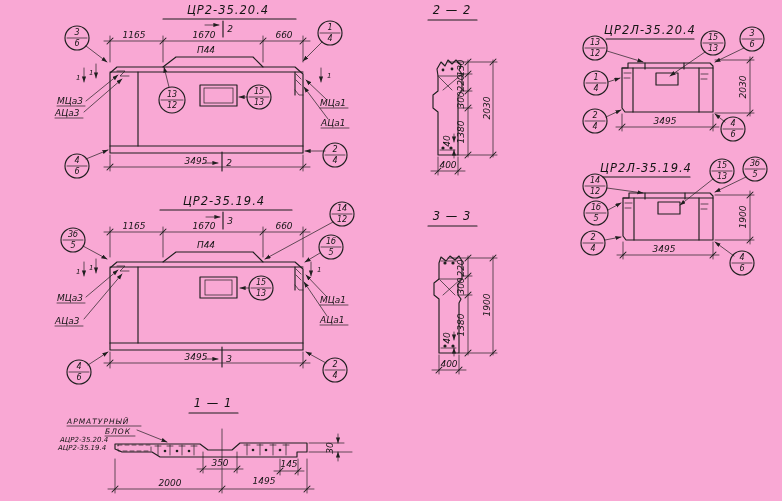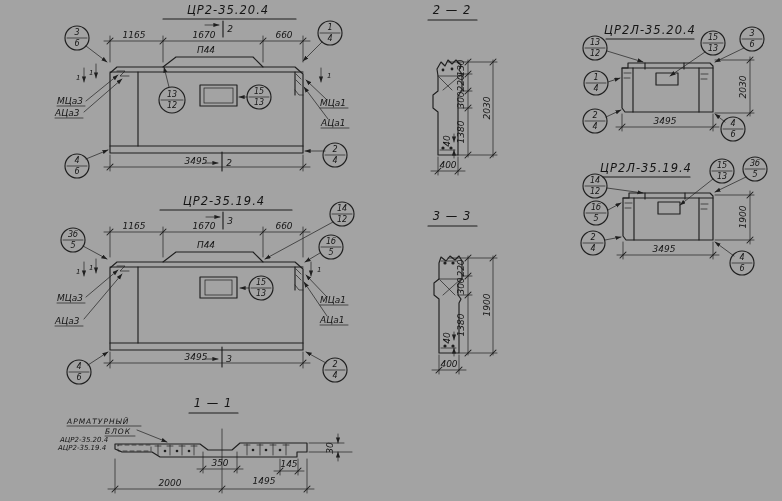--- a/index.html
+++ b/index.html
@@ -1,17 +1,17 @@
 <!DOCTYPE html>
 <html><head>
 <meta charset="utf-8">
 <style>
   *{margin:0;padding:0;box-sizing:border-box}
   html,body{width:782px;height:501px;background:#ffffff}
-  #sheet{position:relative;width:782px;height:501px;background:#a3a3a3;overflow:hidden}
+  #sheet{position:relative;width:782px;height:501px;background:#f9a8d4;overflow:hidden}
   svg{position:absolute;left:0;top:0}
   .ln{stroke:#1f1f1f;stroke-width:1.15;fill:none;stroke-linecap:round;stroke-linejoin:round}
   .tn{stroke:#1f1f1f;stroke-width:0.7;fill:none;stroke-linecap:round}
   .tk{stroke:#1f1f1f;stroke-width:1.05;fill:none;stroke-linecap:round}
   .dash{stroke-dasharray:4 3}
   .dot{fill:#1f1f1f;stroke:none}
   text{font-family:"DejaVu Sans",sans-serif;fill:#151515;font-style:italic}
   .ttl{font-size:11.5px;letter-spacing:1px;text-anchor:middle}
   .dim{font-size:9px;text-anchor:middle}
   .bt{font-size:8px;text-anchor:middle}

